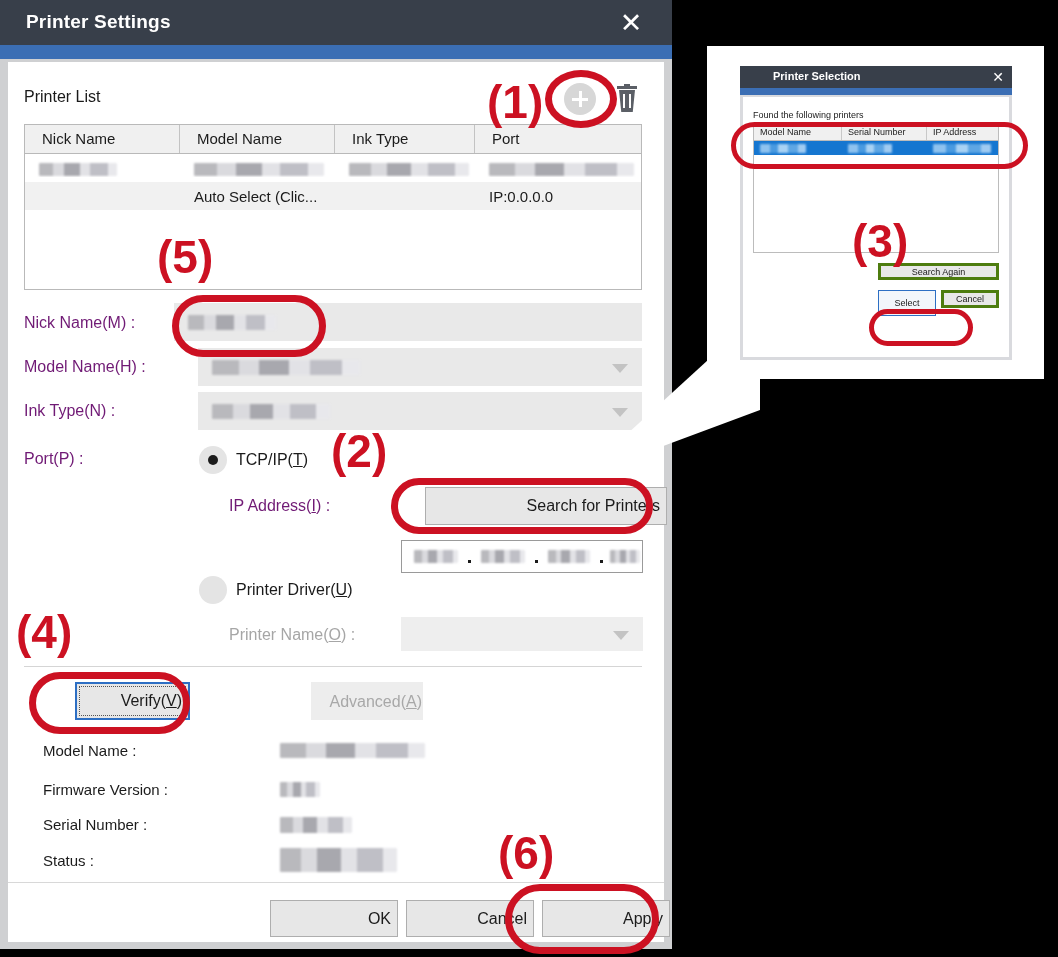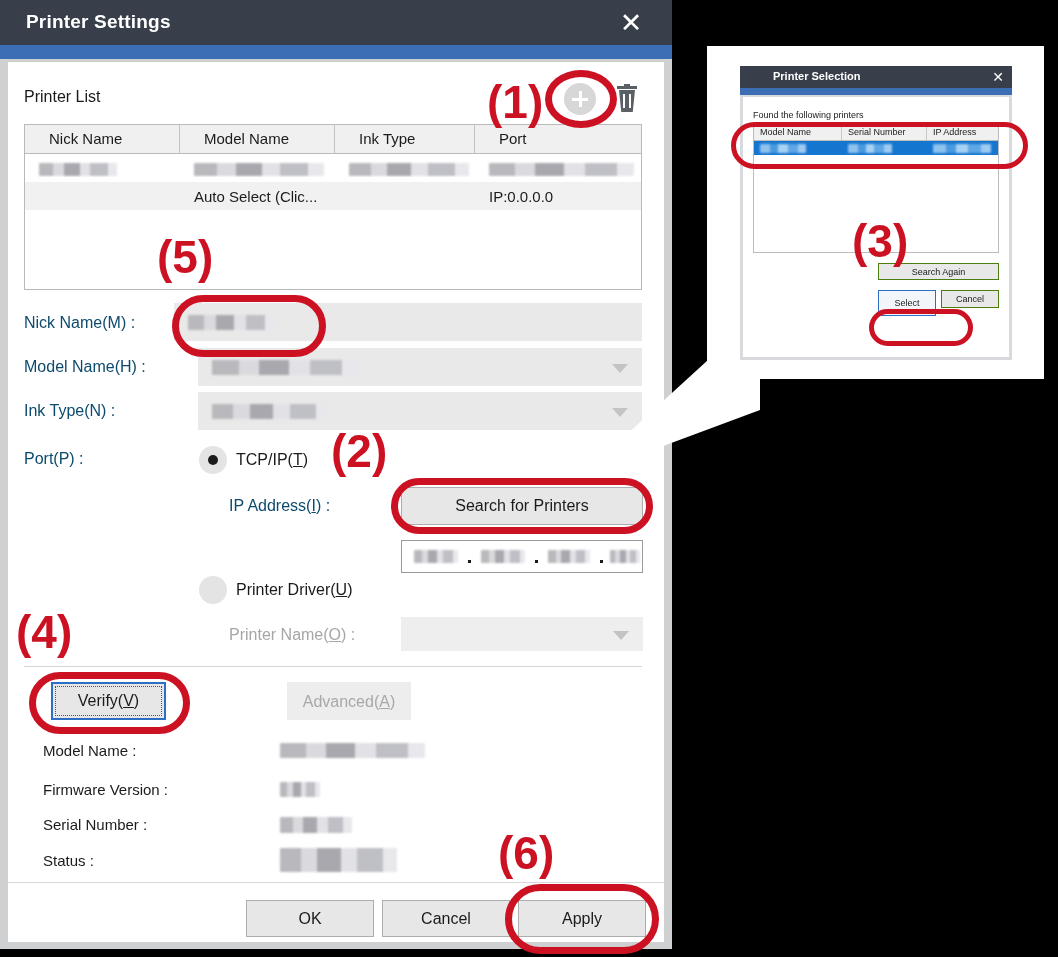--- a/index.html
+++ b/index.html
@@ -65,54 +65,55 @@
   .trash-icon .s1{position:absolute;left:6px;top:10px;width:2px;height:14px;background:#ffffff;}
   .trash-icon .s2{position:absolute;left:12px;top:10px;width:2px;height:14px;background:#ffffff;}
 
   
   .ptable{
     position:absolute;left:24px;top:124px;width:618px;height:166px;
     border:1px solid #b9b9b9;box-sizing:border-box;background:#ffffff;
   }
   .ptable .thead{display:flex;height:28px;background:#f0f0f0;border-bottom:1px solid #b9b9b9;}
   .ptable .th{
-    font-size:15px;color:#1b1b1b;line-height:28px;padding-left:24px;
+    font-size:15px;color:#1b1b1b;line-height:28px;padding-left:17px;
     border-right:1px solid #c3c3c3;box-sizing:border-box;overflow:hidden;white-space:nowrap;
   }
   .ptable .th:last-child{border-right:none;}
   .c1{width:155px;} .c2{width:155px;} .c3{width:140px;} .c4{flex:1;}
   .ptable .trow{display:flex;height:28px;align-items:center;}
   .ptable .trow.alt{background:#f1f1f1;}
   .ptable .td{font-size:15px;color:#1b1b1b;padding-left:14px;box-sizing:border-box;overflow:hidden;white-space:nowrap;}
   .redact{
     display:inline-block;height:13px;border-radius:1px;
     background:linear-gradient(90deg,#b9b9bd 0 18%,#dadade 18% 32%,#a8a8ae 32% 52%,#e2e2e6 52% 66%,#bfbfc6 66% 88%,#e8e8ec 88% 100%);
     filter:blur(1.1px);vertical-align:middle;
   }
-  .flabel{position:absolute;font-size:16px;color:#0c4a6e;}
+  .flabel{position:absolute;font-size:16px;color:#701a75;}
   .flabel.dim{color:#a6a6a6;}
   .ffield{
     position:absolute;background:#e9e9e9;border:none;box-sizing:border-box;
   }
   .ffield.combo::after{
     content:"";position:absolute;right:14px;top:50%;margin-top:-3px;
     border-left:8px solid transparent;border-right:8px solid transparent;border-top:9px solid #c3c3c3;
   }
   .ffield .val{position:absolute;left:14px;top:50%;transform:translateY(-50%);}
 
   
   .radio{position:absolute;width:28px;height:28px;border-radius:50%;background:#e4e4e4;cursor:pointer;}
   .radio .dot{position:absolute;left:9px;top:9px;width:10px;height:10px;border-radius:50%;background:#1b1b1b;}
   .radiolbl{position:absolute;font-size:16px;color:#1b1b1b;}
   .radiolbl u{text-decoration:underline;}
 
   .btn{
     position:absolute;background:#e7e7e7;border:1px solid #aeaeae;box-sizing:border-box;
-    font-size:16px;color:#1b1b1b;text-align:center;cursor:pointer;
+    font-size:16px;color:#1b1b1b;text-align:right;cursor:pointer;
     font-family:"Liberation Sans","DejaVu Sans",sans-serif;
+    margin-left:24px;
   }
   .btn.disabled{color:#a8a8a8;background:#ededed;border-color:#ededed;cursor:default;}
   .btn.focus{border:2px solid #2d6fc4;}
   .btn.focus .inner{position:absolute;left:2px;top:2px;right:2px;bottom:2px;border:1px dotted #555;}
 
   .ipbox{
     position:absolute;border:1px solid #9a9a9a;background:#ffffff;box-sizing:border-box;
   }
   .ipbox .seg{position:absolute;top:9px;height:13px;}
   .ipbox .dot{position:absolute;top:19px;width:3px;height:3px;background:#1b1b1b;}
@@ -152,21 +153,21 @@
   .sub-th:last-child{border-right:none;}
   .sc1{width:88px;}.sc2{width:85px;}.sc3{flex:1;}
   .sub-trow{display:flex;height:14px;background:#1576d0;align-items:center;}
   .sub-td{box-sizing:border-box;padding-left:6px;overflow:hidden;white-space:nowrap;}
   .redact-blue{
     display:inline-block;height:9px;border-radius:1px;
     background:linear-gradient(90deg,#8ec2ef 0 22%,#4a9ae0 22% 40%,#a8d2f4 40% 60%,#5ea6e4 60% 82%,#9fcbf2 82% 100%);
     filter:blur(0.9px);vertical-align:middle;
   }
   .sub-btn{
-    position:absolute;background:#e8e8e8;border:1px solid #4d7c0f;box-sizing:border-box;
+    position:absolute;background:#e8e8e8;border:3px solid #4d7c0f;box-sizing:border-box;
     font-size:9px;color:#1b1b1b;text-align:center;cursor:pointer;
     font-family:"Liberation Sans","DejaVu Sans",sans-serif;
   }
   .sub-btn.focus{border:1px solid #2d6fc4;background:#f2f6fb;}
 
   
   .anno-num{
     position:absolute;color:#cc1122;font-weight:bold;
     font-family:"Liberation Sans","DejaVu Sans",sans-serif;
   }
@@ -263,21 +264,21 @@
 
     <div class="flabel dim" style="left:229px;top:626px">Printer Name(<u>O</u>) :</div>
     <div class="ffield combo" style="left:401px;top:617px;width:242px;height:34px;background:#eeeeee"></div>
 
     <div class="hr" style="left:24px;top:666px;width:618px"></div>
 
     <button class="btn focus" style="left:51px;top:682px;width:115px;height:38px">
       <span class="inner"></span>
       <span style="position:relative">Verify(<u>V</u>)</span>
     </button>
-    <div class="btn disabled" style="left:287px;top:682px;width:124px;height:38px;line-height:38px">Advanced(<u>A</u>)</div>
+    <div class="btn disabled" style="left:287px;top:682px;width:112px;height:38px;line-height:38px">Advanced(<u>A</u>)</div>
 
     <div class="info-lbl" style="left:43px;top:742px">Model Name :</div>
     <div class="info-val" style="left:280px;top:741px"><span class="redact" style="width:145px;height:15px"></span></div>
 
     <div class="info-lbl" style="left:43px;top:781px">Firmware Version :</div>
     <div class="info-val" style="left:280px;top:780px"><span class="redact" style="width:40px;height:15px"></span></div>
 
     <div class="info-lbl" style="left:43px;top:816px">Serial Number :</div>
     <div class="info-val" style="left:280px;top:815px"><span class="redact" style="width:72px;height:16px"></span></div>
 

